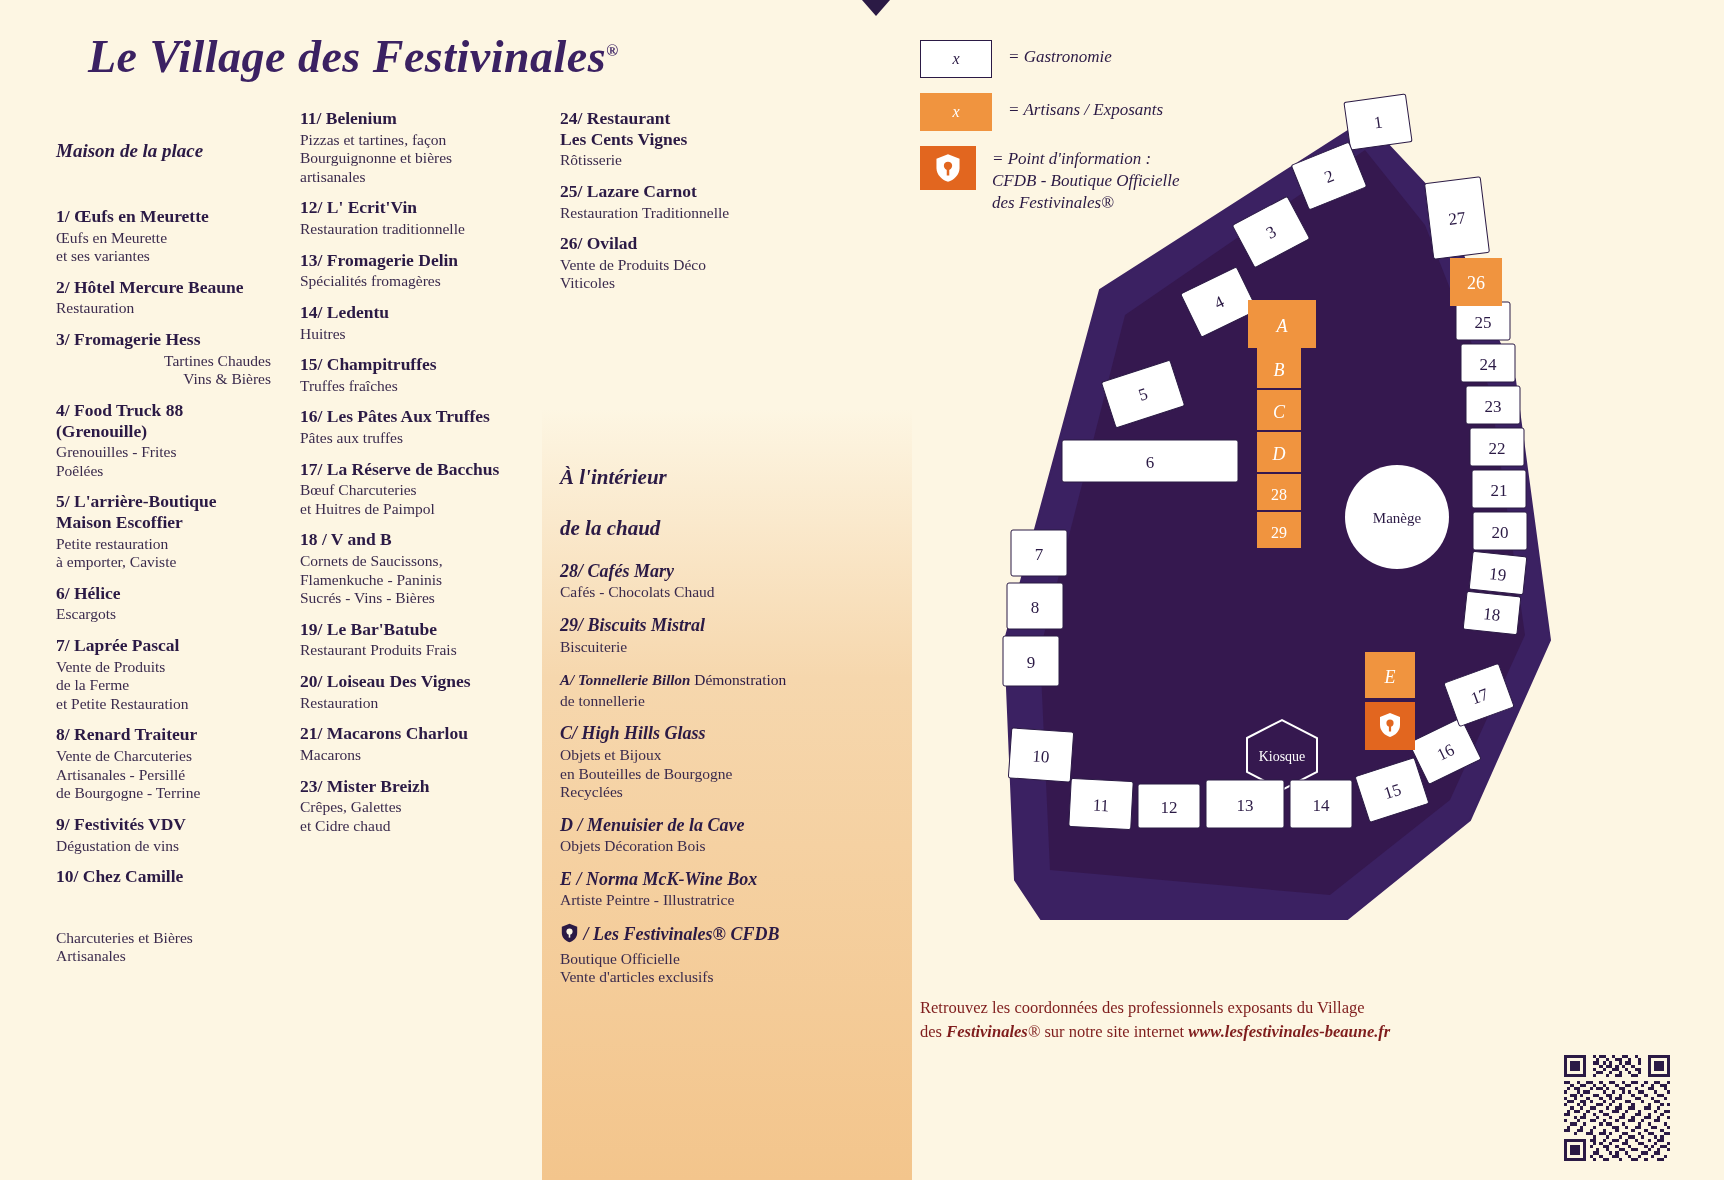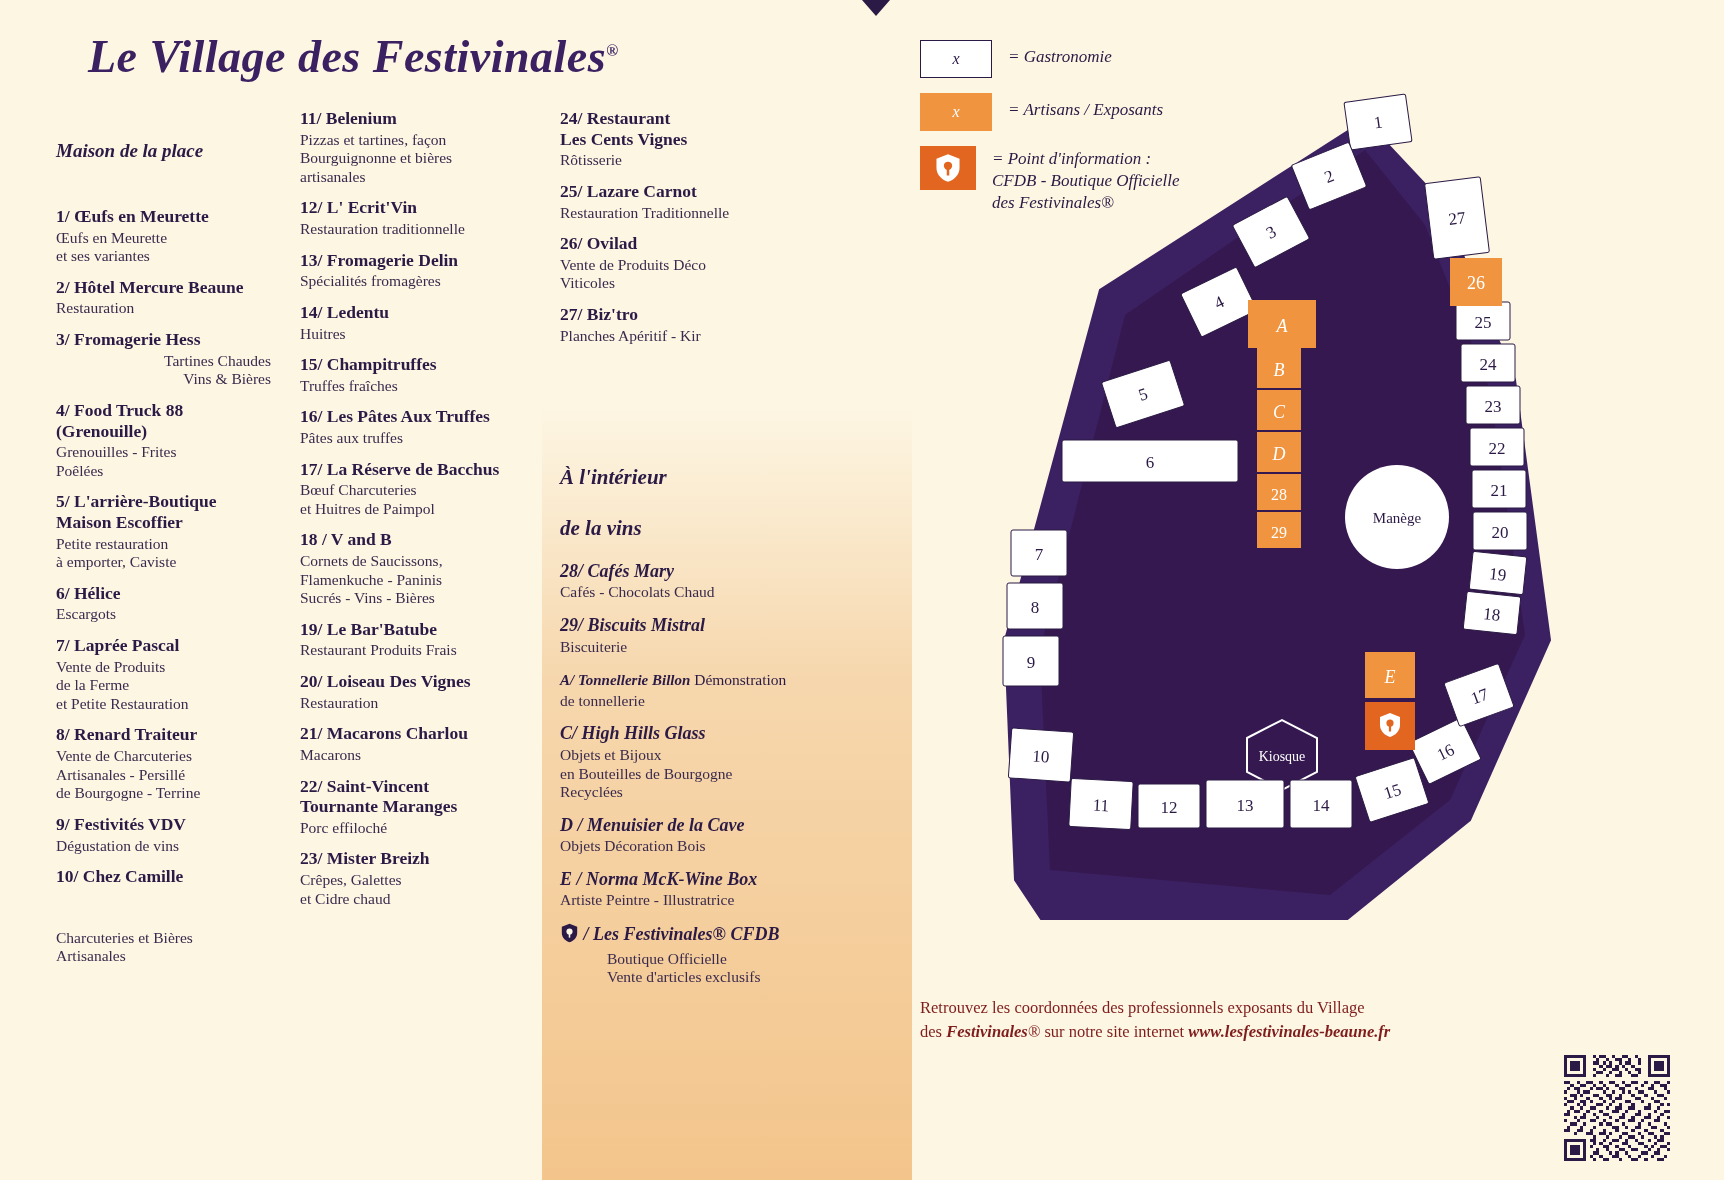--- a/index.html
+++ b/index.html
@@ -204,25 +204,20 @@
         </div>
       <div class="entry">
           <div class="name">20/ Loiseau Des Vignes</div>
           <div class="desc">Restauration</div>
         </div>
       <div class="entry">
           <div class="name">21/ Macarons Charlou</div>
           <div class="desc">Macarons</div>
         </div>
       <div class="entry">
-          <div class="name" style="white-space: pre-line;">22/ Saint-Vincent
-Tournante Maranges</div>
-          <div class="desc">Porc effiloché</div>
-        </div>
-      <div class="entry">
           <div class="name">23/ Mister Breizh</div>
           <div class="desc" style="white-space: pre-line;">Crêpes, Galettes
 et Cidre chaud</div>
         </div>
     </div>
 
     <div class="col col3">
       <div class="entry">
           <div class="name" style="white-space: pre-line;">24/ Restaurant
 Les Cents Vignes</div>
@@ -230,30 +225,26 @@
         </div>
       <div class="entry">
           <div class="name">25/ Lazare Carnot</div>
           <div class="desc">Restauration Traditionnelle</div>
         </div>
       <div class="entry">
           <div class="name">26/ Ovilad</div>
           <div class="desc" style="white-space: pre-line;">Vente de Produits Déco
 Viticoles</div>
         </div>
-      <div class="entry">
-          <div class="name">27/ Biz'tro</div>
-          <div class="desc">Planches Apéritif - Kir</div>
-        </div>
     </div>
 
     <div class="interior">
       <div class="interior-head" style="white-space: pre-line;">
         <span>À l'intérieur</span><br>
-        <span>de la vins</span>
+        <span>de la chaud</span>
       </div>
 
       <div class="ientry">
         <div class="iname">28/ Cafés Mary</div>
         <div class="idesc">Cafés - Chocolats Chaud</div>
       </div>
       <div class="ientry">
         <div class="iname">29/ Biscuits Mistral</div>
         <div class="idesc">Biscuiterie</div>
       </div>
@@ -281,21 +272,21 @@
         <div class="iname">
           <span style="display:inline-block;vertical-align:-3px;">
             <svg width="19" height="20" viewBox="0 0 24 26">
                 <path d="M12 1 L22 5 V13 C22 19 17 23.5 12 25 C7 23.5 2 19 2 13 V5 Z" fill="#2b1a45"></path>
                 <path d="M12 7 a4 4 0 0 0 0 8 a4 4 0 0 0 0 -8 z" fill="#fdf6e3"></path>
                 <path d="M12 10 L12 19" stroke="#fdf6e3" stroke-width="2"></path>
               </svg>
           </span>
           <span>/ Les Festivinales® CFDB</span>
         </div>
-        <div class="idesc" style="white-space: pre-line; margin-left: 47px;">Boutique Officielle
+        <div class="idesc" style="white-space: pre-line;">Boutique Officielle
 Vente d'articles exclusifs</div>
       </div>
     </div>
   </div>
 
   <div class="right">
 
     <div class="legend">
       <div class="legend-row">
         <div class="legend-box">x</div>

